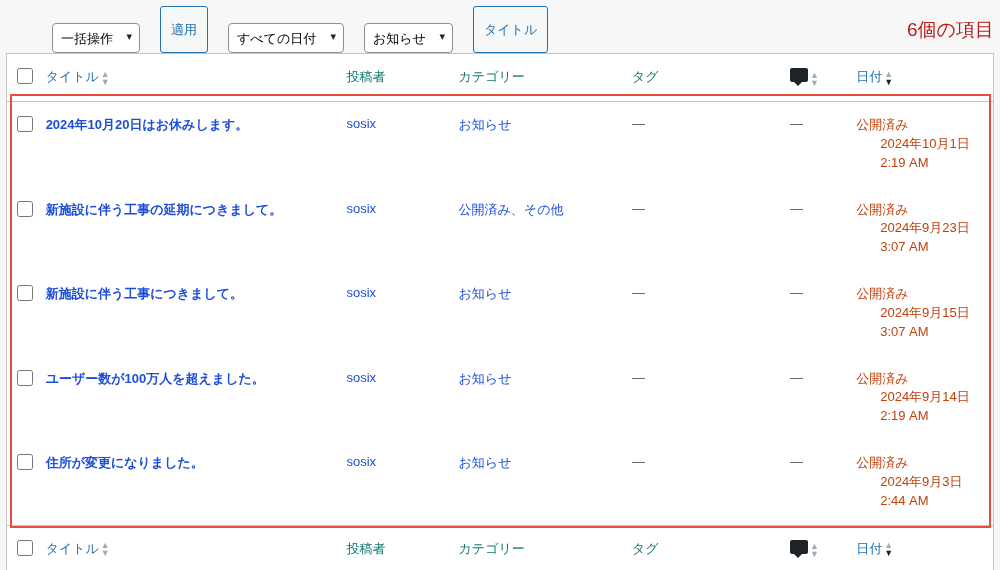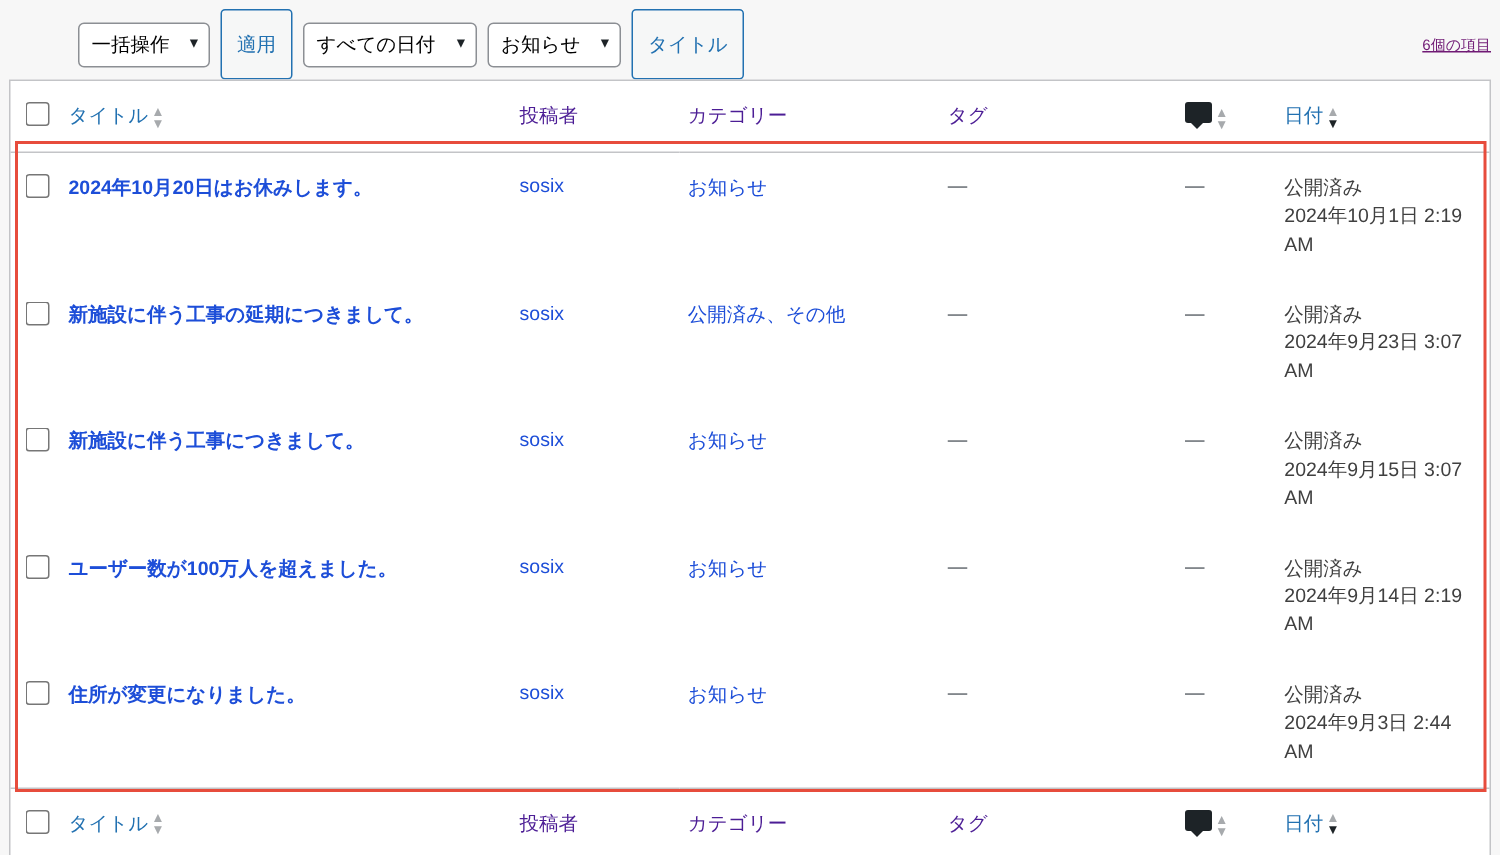--- a/index.html
+++ b/index.html
@@ -6,21 +6,21 @@
     body {
       font-family: -apple-system, BlinkMacSystemFont, "Segoe UI", Arial, sans-serif;
       font-size: 13px;
       color: #1d2327;
       background: #f7f7f7;
       width: 1000px;
       height: 570px;
       padding: 6px;
     }
     .toprow { display:flex; align-items:center; gap:6px; justify-content:space-between; }
-    .left-controls { display:flex; align-items:center; gap:7px;padding-left:46px; }
+    .left-controls { display:flex; align-items:flex-end; gap:20px;padding-left:46px; }
     select.control, .control-select {
       border: 1px solid #8c8f94;
       background: #fff;
       border-radius: 4px;
       height: 30px;
       padding: 0 26px 0 8px;
       font-size: 13px;
       appearance: none;
       position: relative;
     }
@@ -38,23 +38,22 @@
       border: 1px solid #2271b1;
       color: #2271b1;
       background: #f6f7f7;
       border-radius: 3px;
       height: 47px;
       padding: 0 10px;
       font-size: 13px;
       cursor: pointer;
     }
     .count {
-      color: #701a75;
-      font-size: 10px;
-      text-decoration: underline;
+      color: #b91c1c;
+      font-size: 19px;
     }
     .table-wrap {
       border: 1px solid #c3c4c7;
       background: #fff;
     }
     table.wp-list {
       width: 100%;
       border-collapse: collapse;
       table-layout: fixed;
     }
@@ -85,28 +84,28 @@
       font-size: 9px;
       line-height: 8px;
       vertical-align: middle;
       margin-left: 2px;
       color: #a7aaad;
     }
     .sort-icons .up { display:block;}
     .sort-icons .down { display:block; color:#a7aaad;}
     .sort-active-down .down { color:#1d2327;}
     th .th-label { color:#2271b1; }
-    th.nonlink .th-label { color:#4c1d95; }
+    th.nonlink .th-label { color:#0f766e; }
     td a { color: #1d4ed8; text-decoration: none; }
     td .title-link { font-weight: 600; }
     tbody tr + tr td { border-top: none;}
     .dash-cell { color:#50575e; }
-    .date-cell { color:#404040; line-height:1.45;}
+    .date-cell { color:#c2410c; line-height:1.45;}
     .date-status { display:block; }
-    .date-stamp { display:block; }
+    .date-stamp { display:block;margin-left:24px; }
     input[type=checkbox]{
       width:16px;height:16px;accent-color:#2271b1;border:1px solid #8c8f94;border-radius:3px;
     }
     .comment-bubble {
       display:inline-block;width:18px;height:14px;background:#1d2327;border-radius:2px;position:relative;
     }
     .comment-bubble::after{
       content:"";position:absolute;bottom:-4px;left:4px;border:4px solid transparent;border-top-color:#1d2327;border-bottom:none;
     }
     .highlight-box {

